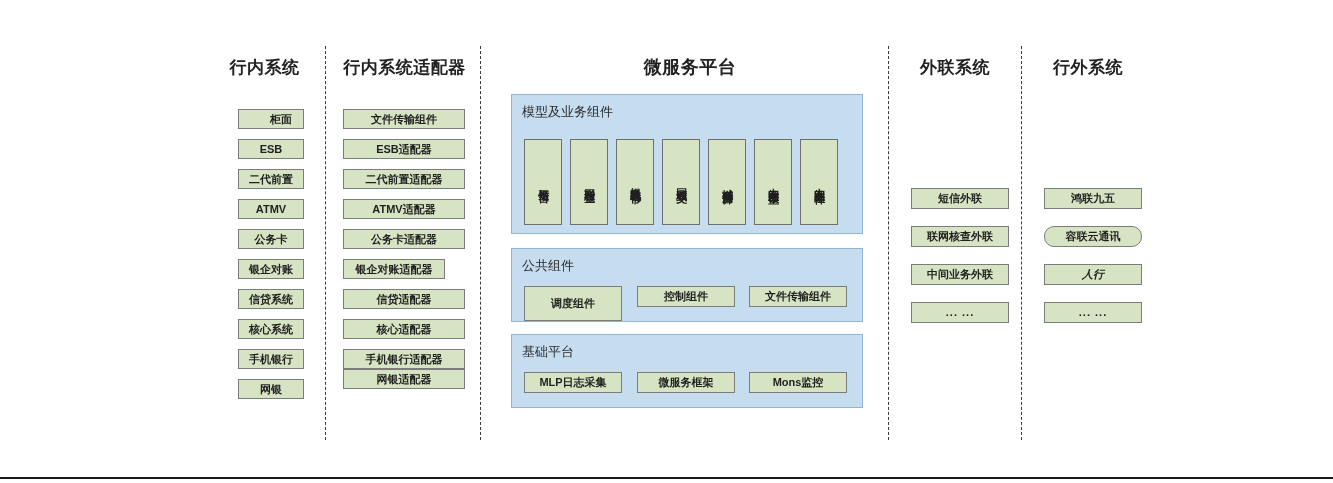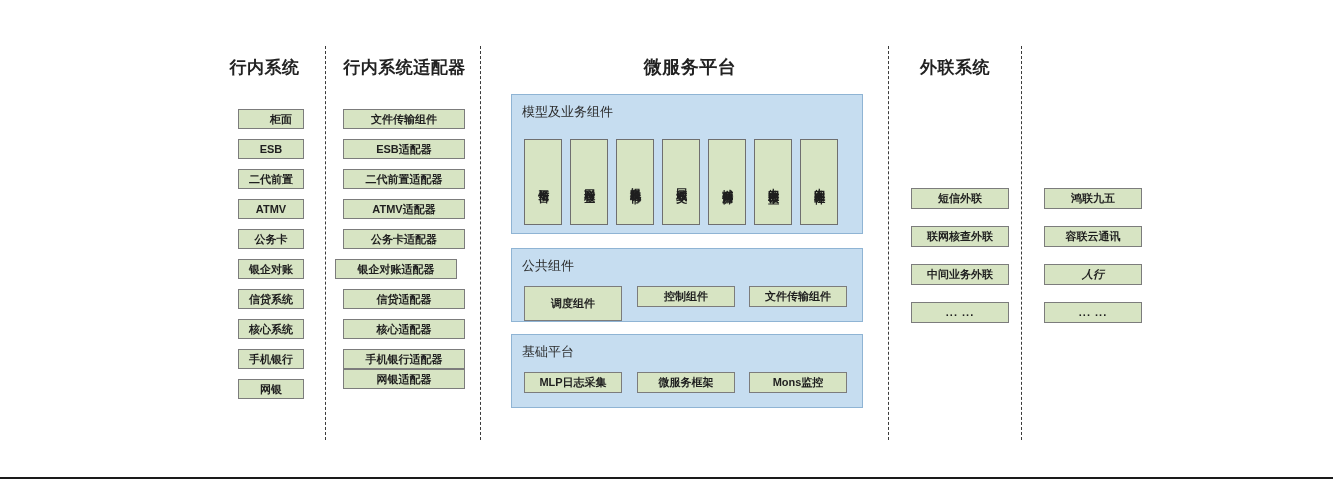--- a/index.html
+++ b/index.html
@@ -111,38 +111,39 @@
 
   <div class="divider" style="left:325px; top:46px; height:394px;"></div>
   <div class="divider" style="left:480px; top:46px; height:394px;"></div>
   <div class="divider" style="left:888px; top:46px; height:394px;"></div>
   <div class="divider" style="left:1021px; top:46px; height:394px;"></div>
 
   <div class="col-title" style="left:212px; top:56px; width:105px;">行内系统</div>
   <div class="col-title" style="left:337px; top:56px; width:135px;">行内系统适配器</div>
   <div class="col-title" style="left:585px; top:55px; width:210px; font-size:18px;">微服务平台</div>
   <div class="col-title" style="left:895px; top:56px; width:120px;">外联系统</div>
+  <div class="col-title" style="left:1028px; top:56px; width:120px;">行外系统</div>
 
   <div class="node" style="left:238px; top:109px; width:66px; height:20px;padding-left:20px;">柜面</div>
   <div class="node" style="left:238px; top:139px; width:66px; height:20px;">ESB</div>
   <div class="node" style="left:238px; top:169px; width:66px; height:20px;">二代前置</div>
   <div class="node" style="left:238px; top:199px; width:66px; height:20px;">ATMV</div>
   <div class="node" style="left:238px; top:229px; width:66px; height:20px;">公务卡</div>
   <div class="node" style="left:238px; top:259px; width:66px; height:20px;">银企对账</div>
   <div class="node" style="left:238px; top:289px; width:66px; height:20px;">信贷系统</div>
   <div class="node" style="left:238px; top:319px; width:66px; height:20px;">核心系统</div>
   <div class="node" style="left:238px; top:349px; width:66px; height:20px;">手机银行</div>
   <div class="node" style="left:238px; top:379px; width:66px; height:20px;">网银</div>
 
   <div class="node" style="left:343px; top:109px; width:122px; height:20px;">文件传输组件</div>
   <div class="node" style="left:343px; top:139px; width:122px; height:20px;">ESB适配器</div>
   <div class="node" style="left:343px; top:169px; width:122px; height:20px;">二代前置适配器</div>
   <div class="node" style="left:343px; top:199px; width:122px; height:20px;">ATMV适配器</div>
   <div class="node" style="left:343px; top:229px; width:122px; height:20px;">公务卡适配器</div>
-  <div class="node" style="left:335px; top:259px; width:122px; height:20px;">银企对账适配器</div>
+  <div class="node" style="left:343px; top:259px; width:102px; height:20px;">银企对账适配器</div>
   <div class="node" style="left:343px; top:289px; width:122px; height:20px;">信贷适配器</div>
   <div class="node" style="left:343px; top:319px; width:122px; height:20px;">核心适配器</div>
   <div class="node" style="left:343px; top:349px; width:122px; height:20px;">手机银行适配器</div>
   <div class="node" style="left:343px; top:369px; width:122px; height:20px;">网银适配器</div>
 
   <div class="panel" style="left:511px; top:94px; width:352px; height:140px;"></div>
   <div class="panel-title" style="left:522px; top:103px;">模型及业务组件</div>
 
   <div class="node-v" style="left:524px; top:139px; width:38px; height:86px;">
       <span>短信平台</span>
@@ -179,19 +180,19 @@
   <div class="node" style="left:524px; top:372px; width:98px; height:21px;">MLP日志采集</div>
   <div class="node" style="left:637px; top:372px; width:98px; height:21px;">微服务框架</div>
   <div class="node" style="left:749px; top:372px; width:98px; height:21px;">Mons监控</div>
 
   <div class="node" style="left:911px; top:188px; width:98px; height:21px;">短信外联</div>
   <div class="node" style="left:911px; top:226px; width:98px; height:21px;">联网核查外联</div>
   <div class="node" style="left:911px; top:264px; width:98px; height:21px;">中间业务外联</div>
   <div class="node dots" style="left:911px; top:302px; width:98px; height:21px;">... ...</div>
 
   <div class="node" style="left:1044px; top:188px; width:98px; height:21px;">鸿联九五</div>
-  <div class="node" style="left:1044px; top:226px; width:98px; height:21px;">容联云通讯</div>
+  <div class="node" style="left:1044px; top:226px; width:98px; height:21px;border-radius:10px;">容联云通讯</div>
   <div class="node" style="left:1044px; top:264px; width:98px; height:21px;font-style:italic;">人行</div>
   <div class="node dots" style="left:1044px; top:302px; width:98px; height:21px;">... ...</div>
 
   <div class="page-rule" style="top:477px;"></div>
 
 </div>
 
 </body></html>

